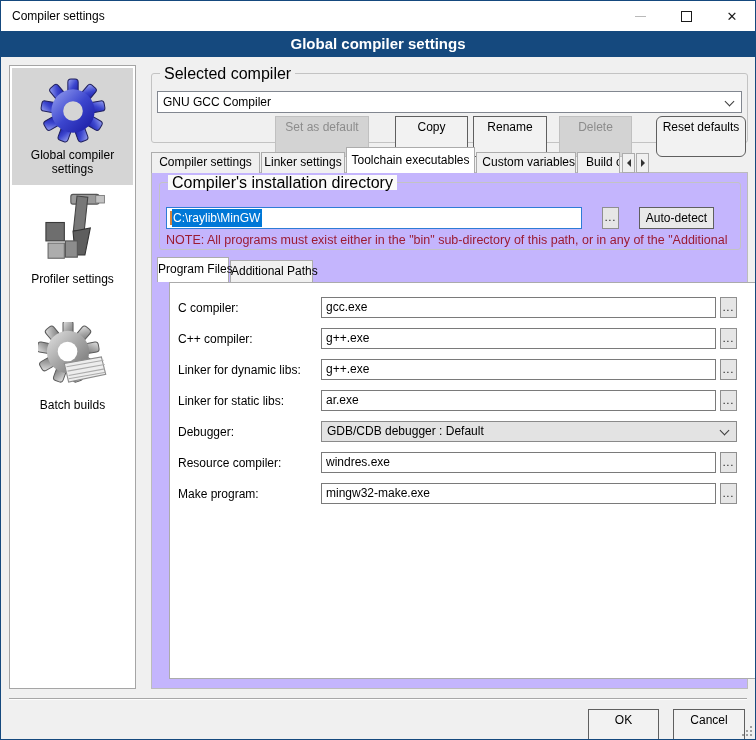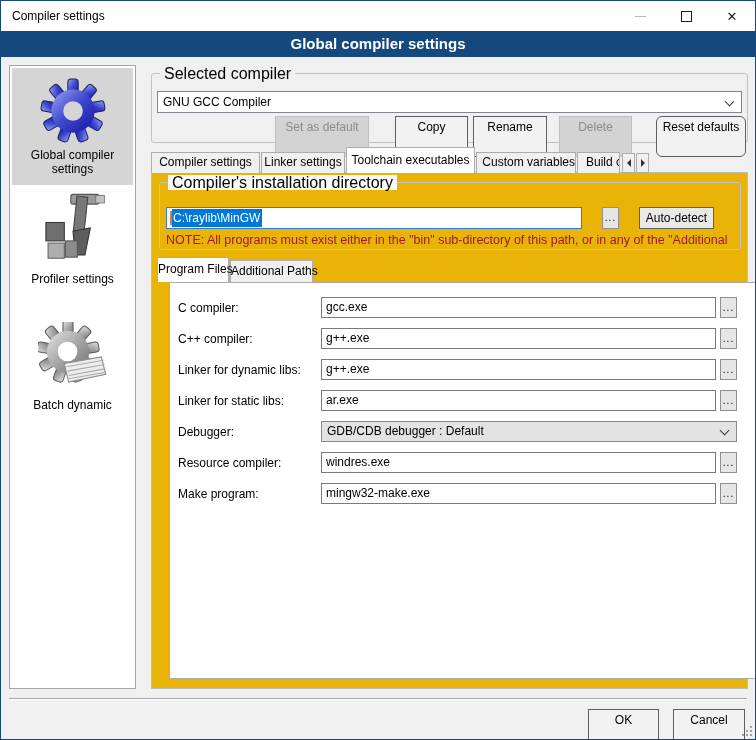--- a/index.html
+++ b/index.html
@@ -55,21 +55,21 @@
   .tabbar{position:absolute;left:150px;top:146px;height:26px;display:flex;align-items:flex-end;z-index:3;}
   .tab{box-sizing:border-box;height:21px;line-height:19px;text-align:center;background:#F0F0F0;
        border:1px solid #ACACAC;border-bottom:none;overflow:hidden;white-space:nowrap;margin-right:1px;}
   .tab.active{height:26px;line-height:24px;background:#FFF;z-index:4;}
   .tabarrow{box-sizing:border-box;width:13px;height:20px;background:#F0F0F0;border:1px solid #ACACAC;
             display:flex;align-items:center;justify-content:center;margin-left:1px;}
   .arr-l{width:0;height:0;border-right:4px solid #333;border-top:4px solid transparent;border-bottom:4px solid transparent;}
   .arr-r{width:0;height:0;border-left:4px solid #333;border-top:4px solid transparent;border-bottom:4px solid transparent;}
 
   
-  .tabpage{position:absolute;left:150px;top:171px;width:597px;height:517px;background:#eab308;
+  .tabpage{position:absolute;left:150px;top:171px;width:597px;height:517px;background:#c4b5fd;
            border:1px solid #BCBCBC;box-sizing:border-box;z-index:2;}
 
   .dir-row{position:absolute;left:6px;top:24px;right:26px;height:22px;display:flex;gap:20px;}
   .dir-input{flex:1;position:relative;background:#FFF;border:1px solid #2E7CD6;box-sizing:border-box;
              line-height:20px;padding:0 3px;display:flex;align-items:center;}
   .caret{width:2px;height:14px;background:#D6823B;margin-right:0px;}
   .sel-text{background:#0078D7;color:#FFF;padding:1px 2px 1px 1px;line-height:16px;}
   .browse-btn{width:17px;height:22px;line-height:20px;font-size:10px;letter-spacing:1px;background:#E6E6E6;border-color:#8F8F8F;}
   .autodetect-btn{width:75px;height:22px;line-height:20px;background:#E9E9E9;}
   .note{position:absolute;left:6px;right:1px;top:50px;color:#9B1B33;font-size:12.5px;white-space:nowrap;overflow:hidden;}
@@ -178,21 +178,21 @@
           <rect x="27" y="1" width="10" height="15" rx="3" transform="rotate(320 32 32)"></rect>
           <circle cx="32" cy="32" r="21" stroke="none"></circle>
         </g>
         <circle cx="27" cy="27" r="9" fill="#FFFFFF"></circle>
         <polygon points="24,38 58,32 62,48 28,55" fill="#EDEDED" stroke="#8C8C8C" stroke-width="1"></polygon>
         <line x1="26" y1="41" x2="60" y2="35" stroke="#ABABAB" stroke-width="1"></line>
         <line x1="27" y1="45" x2="61" y2="39" stroke="#ABABAB" stroke-width="1"></line>
         <line x1="28" y1="49" x2="61" y2="43" stroke="#ABABAB" stroke-width="1"></line>
         <line x1="28" y1="52" x2="62" y2="46" stroke="#ABABAB" stroke-width="1"></line>
       </svg>
-      <div class="sb-caption">Batch dynamic</div>
+      <div class="sb-caption">Batch builds</div>
     </div>
   </div>
 
   <div class="groupbox group-compiler">
     <span class="legend">Selected compiler</span>
     <div class="combo combo-main">
       <span>GNU GCC Compiler</span>
       <span class="chevron"></span>
     </div>
     <div class="btn-row">

